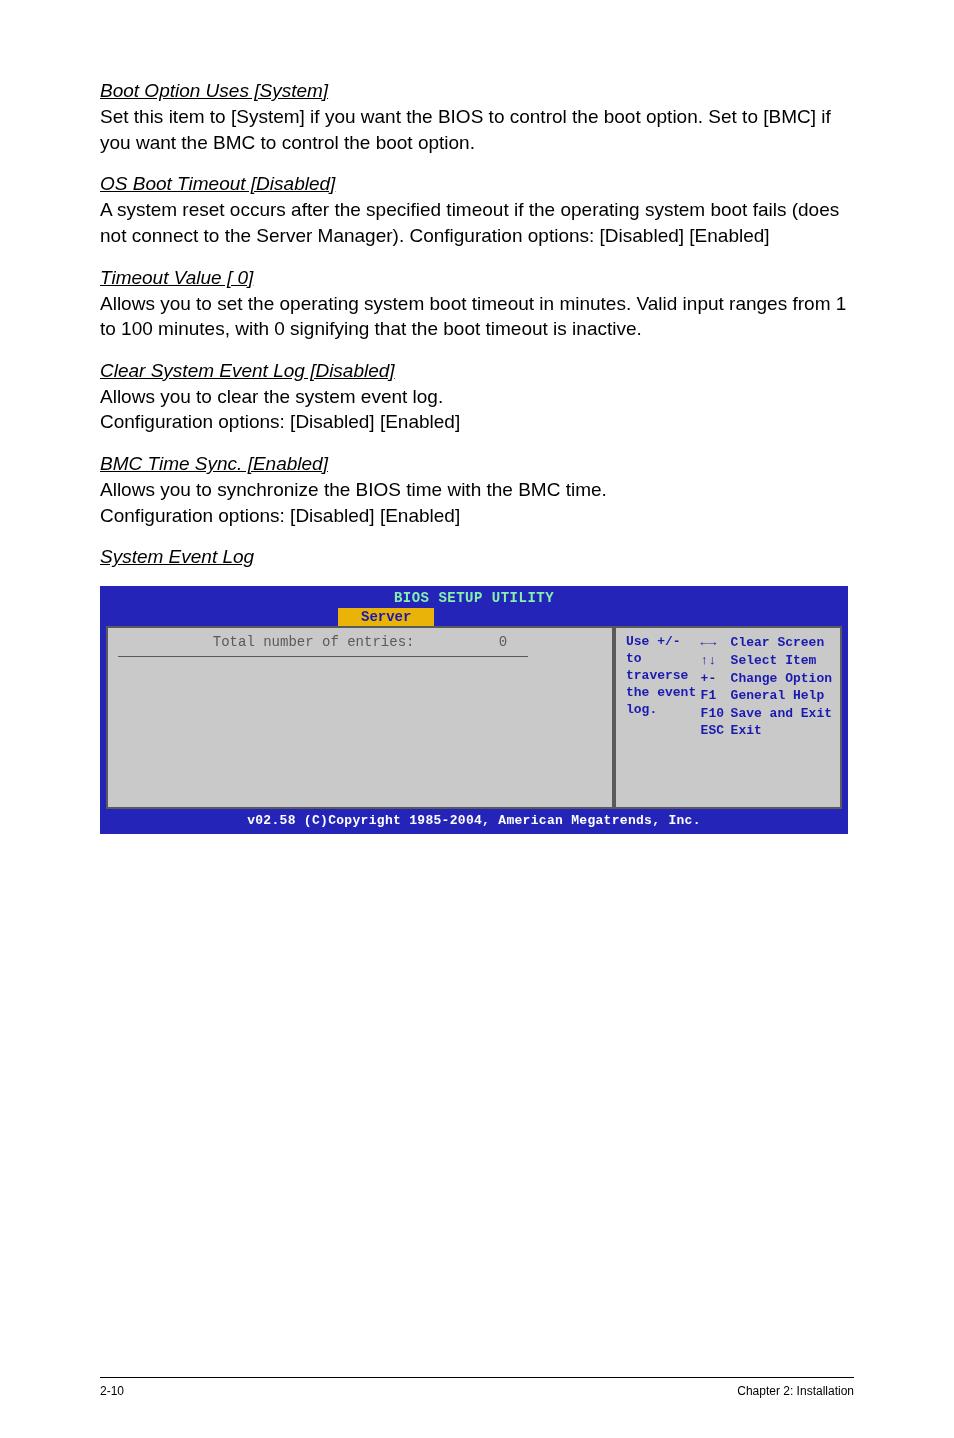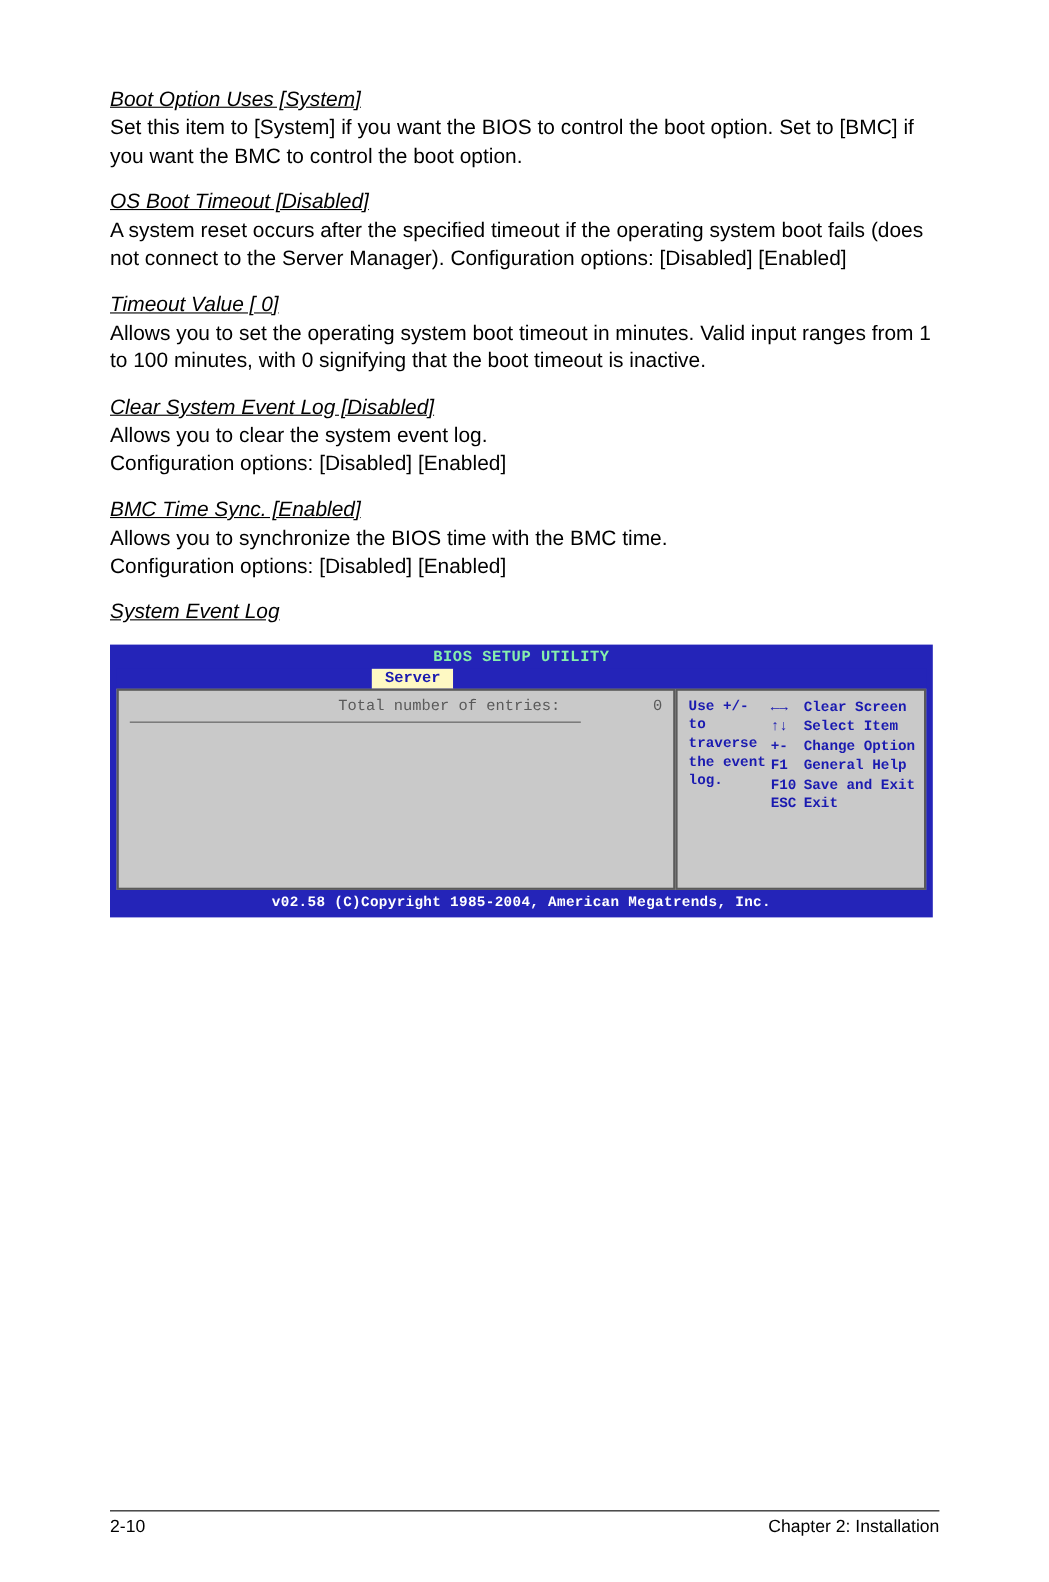--- a/index.html
+++ b/index.html
@@ -49,26 +49,26 @@
   }
   .tabrow {
     display: flex;
     height: 18px;
   }
   .tab-left {
     flex: 0 0 232px;
     background: #2424b8;
   }
   .tab-selected {
-    background: #fef9c3;
+    background: #eab308;
     color: #1a1ab0;
     font-family: "Courier New", monospace;
     font-weight: bold;
     font-size: 14px;
-    padding: 0 12px;
+    padding: 0 23px;
     display: flex;
     align-items: center;
   }
   .tab-right {
     flex: 1;
     background: #2424b8;
   }
   .panel-row {
     display: flex;
     background: #c9c9c9;
@@ -77,21 +77,21 @@
     flex: 1;
     border: 2px solid #5a5a5a;
     padding: 6px 10px 140px 10px;
     font-family: "Courier New", monospace;
     font-size: 14px;
     color: #5a5a5a;
     position: relative;
   }
   .panel-left .row1 {
     display: flex;
-    justify-content: flex-end;
+    justify-content: center;
     gap: 26px;
   }
   .panel-left .label { width: 260px; }
   .panel-left hr {
     border: none;
     border-top: 1px solid #5a5a5a;
     margin: 6px 0 10px 0;
     width: 410px;
   }
   .panel-right {
@@ -129,21 +129,21 @@
   }
   .page-footer {
     position: absolute;
     bottom: 40px;
     left: 100px;
     right: 100px;
     border-top: 1px solid #000;
     padding-top: 6px;
     display: flex;
     justify-content: space-between;
-    font-size: 16px;
+    font-size: 12px;
   }
 </style>
 </head>
 <body>
 
 <div class="section">
   <div class="section-title">Boot Option Uses [System]</div>
   <div class="section-body">Set this item to [System] if you want the BIOS to control the boot option. Set to [BMC] if you want the BMC to control the boot option.</div>
 </div>
 

